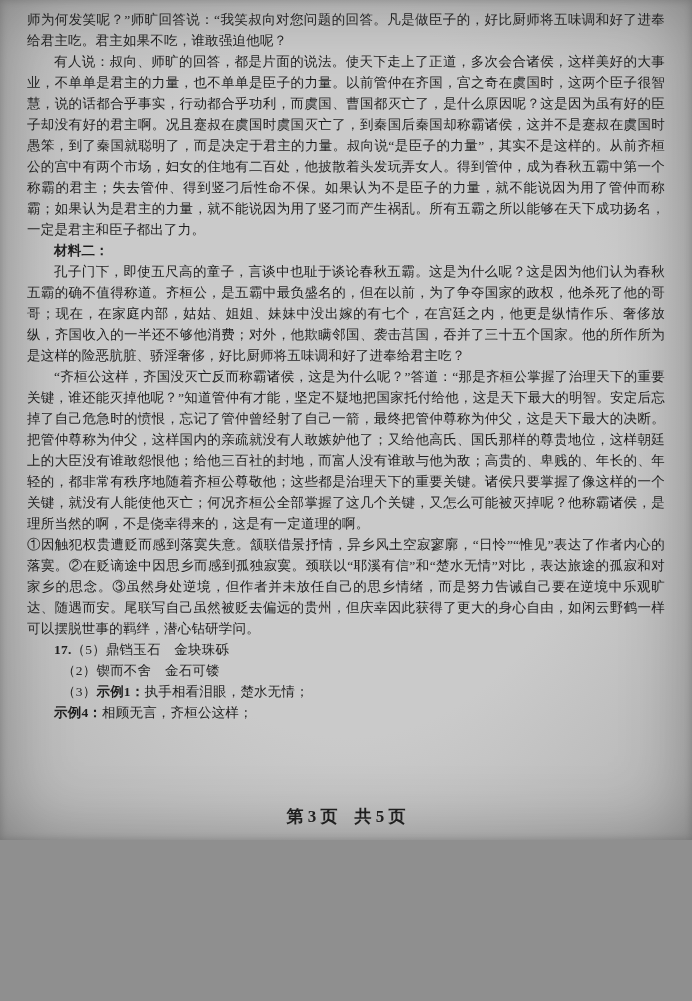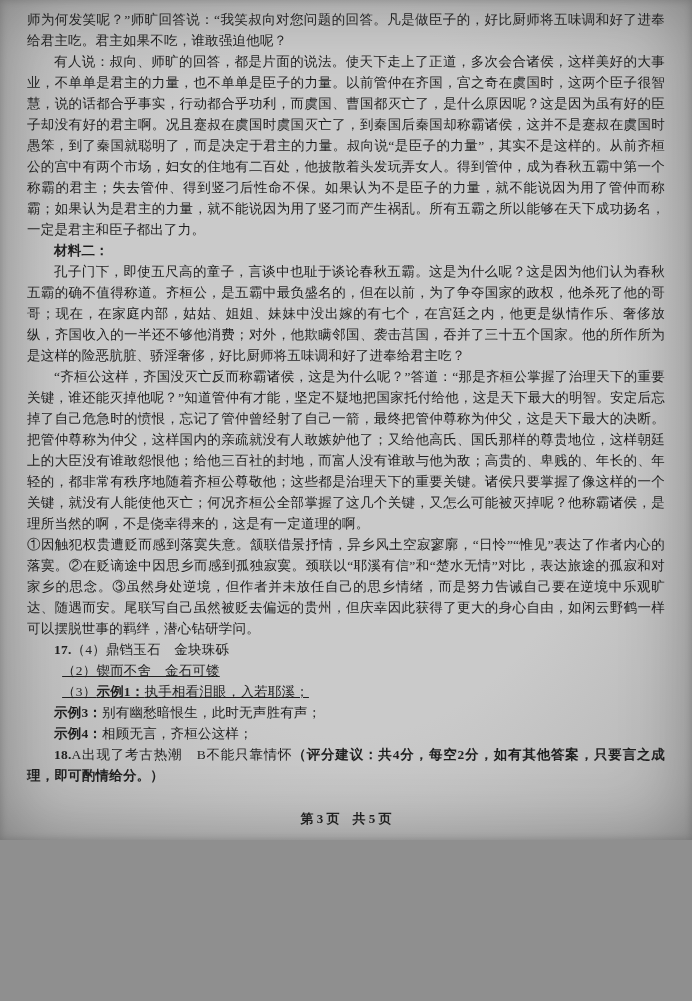--- a/index.html
+++ b/index.html
@@ -18,28 +18,28 @@
   }
   p.para {
     margin: 0;
     font-size: 13.5px;
     line-height: 21px;
     text-align: justify;
     letter-spacing: .2px;
     word-break: break-all;
   }
   p.indent   { text-indent: 2em; }
-  p.indent-2 { text-indent: 2.6em; text-decoration: underline; }
+  p.indent-2 { text-indent: 2.6em; }
   .bold, b   { font-weight: bold; }
   .footer {
     position: absolute;
     left: 0; right: 0; bottom: 12px;
     text-align: center;
     font-weight: bold;
-    font-size: 13px;
+    font-size: 17px;
     color: #1f1f1f;
   }
 </style>
 </head>
 <body>
 
 <div class="page">
 
   <p class="para"><span>师为何发笑呢？”师旷回答说：“我笑叔向对您问题的回答。凡是做臣子的，好比厨师将五味调和好了进奉给君主吃。君主如果不吃，谁敢强迫他呢？</span></p>
 
@@ -50,29 +50,27 @@
   <p class="para indent"><span>孔子门下，即使五尺高的童子，言谈中也耻于谈论春秋五霸。这是为什么呢？这是因为他们认为春秋五霸的确不值得称道。齐桓公，是五霸中最负盛名的，但在以前，为了争夺国家的政权，他杀死了他的哥哥；现在，在家庭内部，姑姑、姐姐、妹妹中没出嫁的有七个，在宫廷之内，他更是纵情作乐、奢侈放纵，齐国收入的一半还不够他消费；对外，他欺瞒邻国、袭击莒国，吞并了三十五个国家。他的所作所为是这样的险恶肮脏、骄淫奢侈，好比厨师将五味调和好了进奉给君主吃？</span></p>
 
   <p class="para indent"><span>“齐桓公这样，齐国没灭亡反而称霸诸侯，这是为什么呢？”答道：“那是齐桓公掌握了治理天下的重要关键，谁还能灭掉他呢？”知道管仲有才能，坚定不疑地把国家托付给他，这是天下最大的明智。安定后忘掉了自己危急时的愤恨，忘记了管仲曾经射了自己一箭，最终把管仲尊称为仲父，这是天下最大的决断。把管仲尊称为仲父，这样国内的亲疏就没有人敢嫉妒他了；又给他高氏、国氏那样的尊贵地位，这样朝廷上的大臣没有谁敢怨恨他；给他三百社的封地，而富人没有谁敢与他为敌；高贵的、卑贱的、年长的、年轻的，都非常有秩序地随着齐桓公尊敬他；这些都是治理天下的重要关键。诸侯只要掌握了像这样的一个关键，就没有人能使他灭亡；何况齐桓公全部掌握了这几个关键，又怎么可能被灭掉呢？他称霸诸侯，是理所当然的啊，不是侥幸得来的，这是有一定道理的啊。</span></p>
 
 
 
 
   <p class="para"><span>①因触犯权贵遭贬而感到落寞失意。颔联借景抒情，异乡风土空寂寥廓，“日怜”“惟见”表达了作者内心的落寞。②在贬谪途中因思乡而感到孤独寂寞。颈联以“耶溪有信”和“楚水无情”对比，表达旅途的孤寂和对家乡的思念。③虽然身处逆境，但作者并未放任自己的思乡情绪，而是努力告诫自己要在逆境中乐观旷达、随遇而安。尾联写自己虽然被贬去偏远的贵州，但庆幸因此获得了更大的身心自由，如闲云野鹤一样可以摆脱世事的羁绊，潜心钻研学问。</span></p>
 
 
-  <p class="para indent"><b>17.</b><span>（4）鼎铛玉石　金块珠砾</span></p>
+  <p class="para indent"><b>17.</b><span>（5）鼎铛玉石　金块珠砾</span></p>
 
   <p class="para indent-2"><span>（2）锲而不舍　金石可镂</span></p>
 
-  <p class="para indent-2"><span>（3）</span><b>示例1：</b><span>执手相看泪眼，入若耶溪；</span></p>
+  <p class="para indent-2"><span>（3）</span><b>示例1：</b><span>执手相看泪眼，楚水无情；</span></p>
 
 
-  <p class="para indent"><b>示例3：</b><span>别有幽愁暗恨生，此时无声胜有声；</span></p>
 
   <p class="para indent"><b>示例4：</b><span>相顾无言，齐桓公这样；</span></p>
 
 
-  <p class="para indent"><b>18.</b><span>A出现了考古热潮　B不能只靠情怀</span><b>（评分建议：共4分，每空2分，如有其他答案，只要言之成理，即可酌情给分。）</b></p>
 
   <div class="footer">第 3 页　共 5 页</div>
 
 </div>
 
 </body></html>

